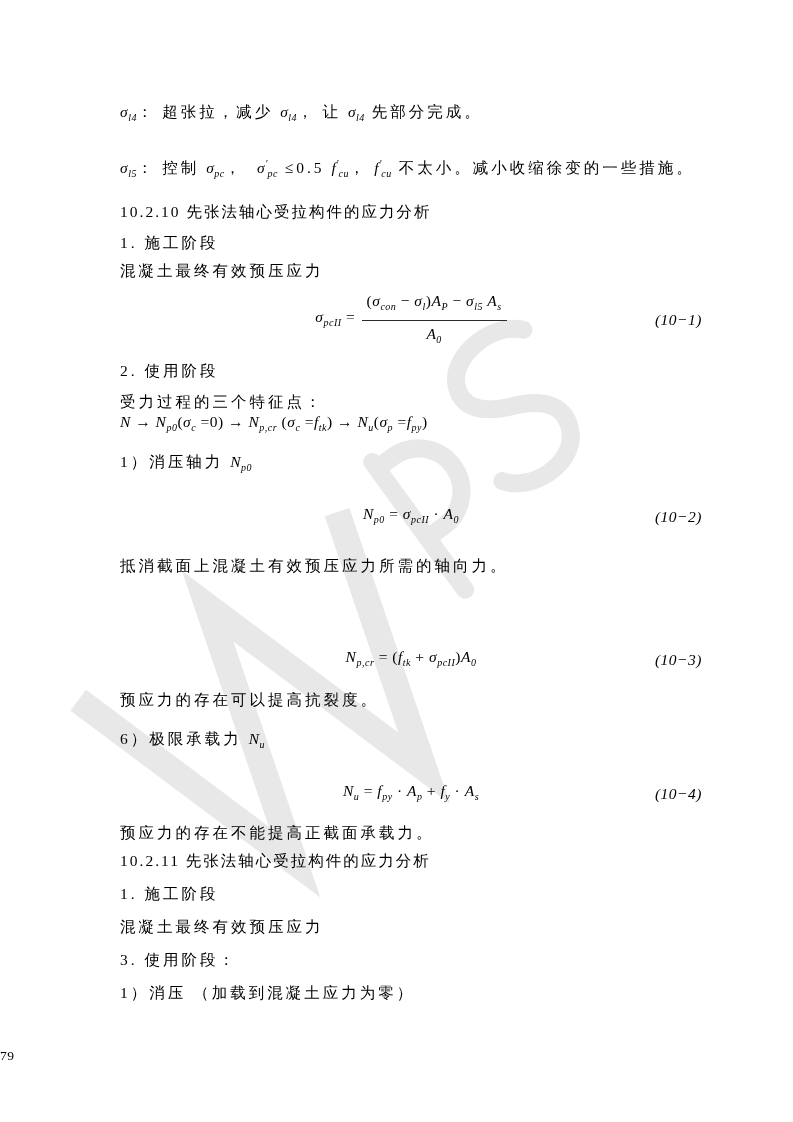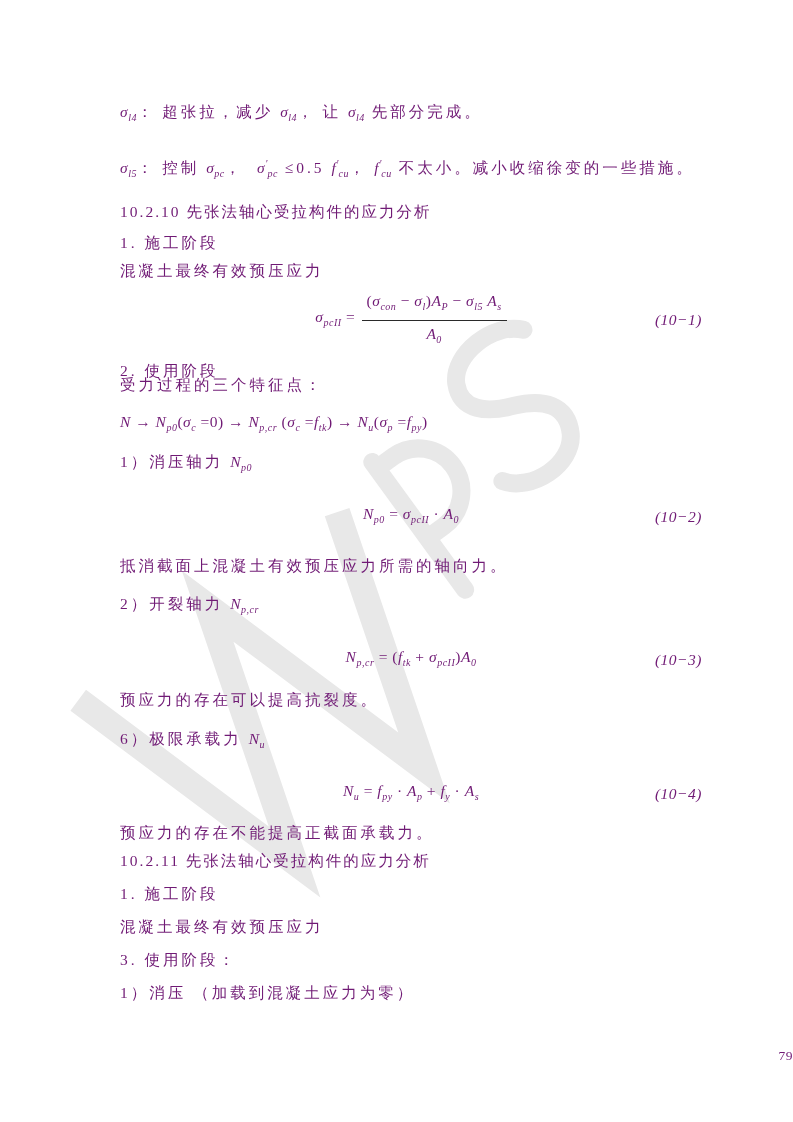--- a/index.html
+++ b/index.html
@@ -2,21 +2,21 @@
 <html><head>
 <meta charset="utf-8">
 <style>
   html,body{margin:0;padding:0;background:#ffffff;}
   .page{
     position:relative;
     width:793px;height:1122px;
     background:#ffffff;
     overflow:hidden;
     font-family:"Liberation Serif","DejaVu Serif",serif;
-    color:#701a75;
+    color:#000000;
   }
   .watermark{position:absolute;left:0;top:0;pointer-events:none;}
   .line{
     position:absolute;left:120px;width:582px;
     font-size:15.5px;line-height:22px;letter-spacing:3px;
     white-space:pre-wrap;
   }
   .heading{letter-spacing:2px;}
   .eqrow{
     position:absolute;left:120px;width:582px;
@@ -30,21 +30,21 @@
   .frac .den{display:block;padding:2px 5px 0 5px;}
   .eqno{
     position:absolute;right:0;top:50%;transform:translateY(-50%);
     font-size:15.5px;letter-spacing:.5px;font-style:italic;
   }
   .seg-i{font-style:italic;letter-spacing:.5px;}
   .seg-sub{font-style:italic;font-size:10px;letter-spacing:.5px;}
   .seg-sup{font-style:italic;font-size:10px;letter-spacing:0;}
   .pageno{
     position:absolute;left:0;top:1048px;width:793px;
-    text-align:right;font-size:13.5px;letter-spacing:.5px;
+    text-align:left;font-size:13.5px;letter-spacing:.5px;
   }
 </style>
 </head>
 <body>
 
 <div class="page">
 
   <svg class="watermark" width="793" height="1122" viewBox="0 0 793 1122">
     <g transform="translate(390 585) rotate(-36)" fill="none" stroke="#e8e8e8">
       <path d="M -320 -90 L -240 168 L -160 -90 L -80 168 L 0 -90" stroke-width="26" stroke-linejoin="miter"></path>
@@ -63,32 +63,31 @@
   <div class="eqrow" style="top:290px;height:60px">
     <span class="math"><span class="seg-i">σ</span><sub class="seg-sub">pcII</sub><span class="seg-n"> = </span></span>
     <span class="frac">
       <span class="num math"><span class="seg-n">(</span><span class="seg-i">σ</span><sub class="seg-sub">con</sub><span class="seg-n"> − </span><span class="seg-i">σ</span><sub class="seg-sub">l</sub><span class="seg-n">)</span><span class="seg-i">A</span><sub class="seg-sub">P</sub><span class="seg-n"> − </span><span class="seg-i">σ</span><sub class="seg-sub">l5</sub><span class="seg-n"> </span><span class="seg-i">A</span><sub class="seg-sub">s</sub></span>
       <span class="den math"><span class="seg-i">A</span><sub class="seg-sub">0</sub></span>
     </span>
     <span class="eqno">(10−1)</span>
   </div>
 
   <div class="line" style="top:360px">2. 使用阶段</div>
-  <div class="line" style="top:374px">受力过程的三个特征点：</div>
+  <div class="line" style="top:391px">受力过程的三个特征点：</div>
   <div class="line math" style="top:411px;letter-spacing:.5px"><span class="seg-i">N</span><span class="seg-n"> → </span><span class="seg-i">N</span><sub class="seg-sub">p0</sub><span class="seg-n">(</span><span class="seg-i">σ</span><sub class="seg-sub">c</sub><span class="seg-n"> =0) → </span><span class="seg-i">N</span><sub class="seg-sub">p,cr</sub><span class="seg-n"> (</span><span class="seg-i">σ</span><sub class="seg-sub">c</sub><span class="seg-n"> =</span><span class="seg-i">f</span><sub class="seg-sub">tk</sub><span class="seg-n">) → </span><span class="seg-i">N</span><sub class="seg-sub">u</sub><span class="seg-n">(</span><span class="seg-i">σ</span><sub class="seg-sub">p</sub><span class="seg-n"> =</span><span class="seg-i">f</span><sub class="seg-sub">py</sub><span class="seg-n">)</span></div>
 
   <div class="line" style="top:451px"><span class="seg-n">1）消压轴力 </span><span class="seg-i">N</span><sub class="seg-sub">p0</sub></div>
 
   <div class="eqrow" style="top:500px;height:34px">
     <span class="math"><span class="seg-i">N</span><sub class="seg-sub">p0</sub><span class="seg-n"> = </span><span class="seg-i">σ</span><sub class="seg-sub">pcII</sub><span class="seg-n"> · </span><span class="seg-i">A</span><sub class="seg-sub">0</sub></span>
     <span class="eqno">(10−2)</span>
   </div>
 
   <div class="line" style="top:555px">抵消截面上混凝土有效预压应力所需的轴向力。</div>
-  <div class="line" style="top:593px"><span class="seg-n">2）开裂轴力 </span><span class="seg-i">N</span><sub class="seg-sub">p,cr</sub></div>
 
   <div class="eqrow" style="top:643px;height:34px">
     <span class="math"><span class="seg-i">N</span><sub class="seg-sub">p,cr</sub><span class="seg-n"> = (</span><span class="seg-i">f</span><sub class="seg-sub">tk</sub><span class="seg-n"> + </span><span class="seg-i">σ</span><sub class="seg-sub">pcII</sub><span class="seg-n">)</span><span class="seg-i">A</span><sub class="seg-sub">0</sub></span>
     <span class="eqno">(10−3)</span>
   </div>
 
   <div class="line" style="top:689px">预应力的存在可以提高抗裂度。</div>
   <div class="line" style="top:728px"><span class="seg-n">6）极限承载力 </span><span class="seg-i">N</span><sub class="seg-sub">u</sub></div>
 
   <div class="eqrow" style="top:777px;height:34px">

